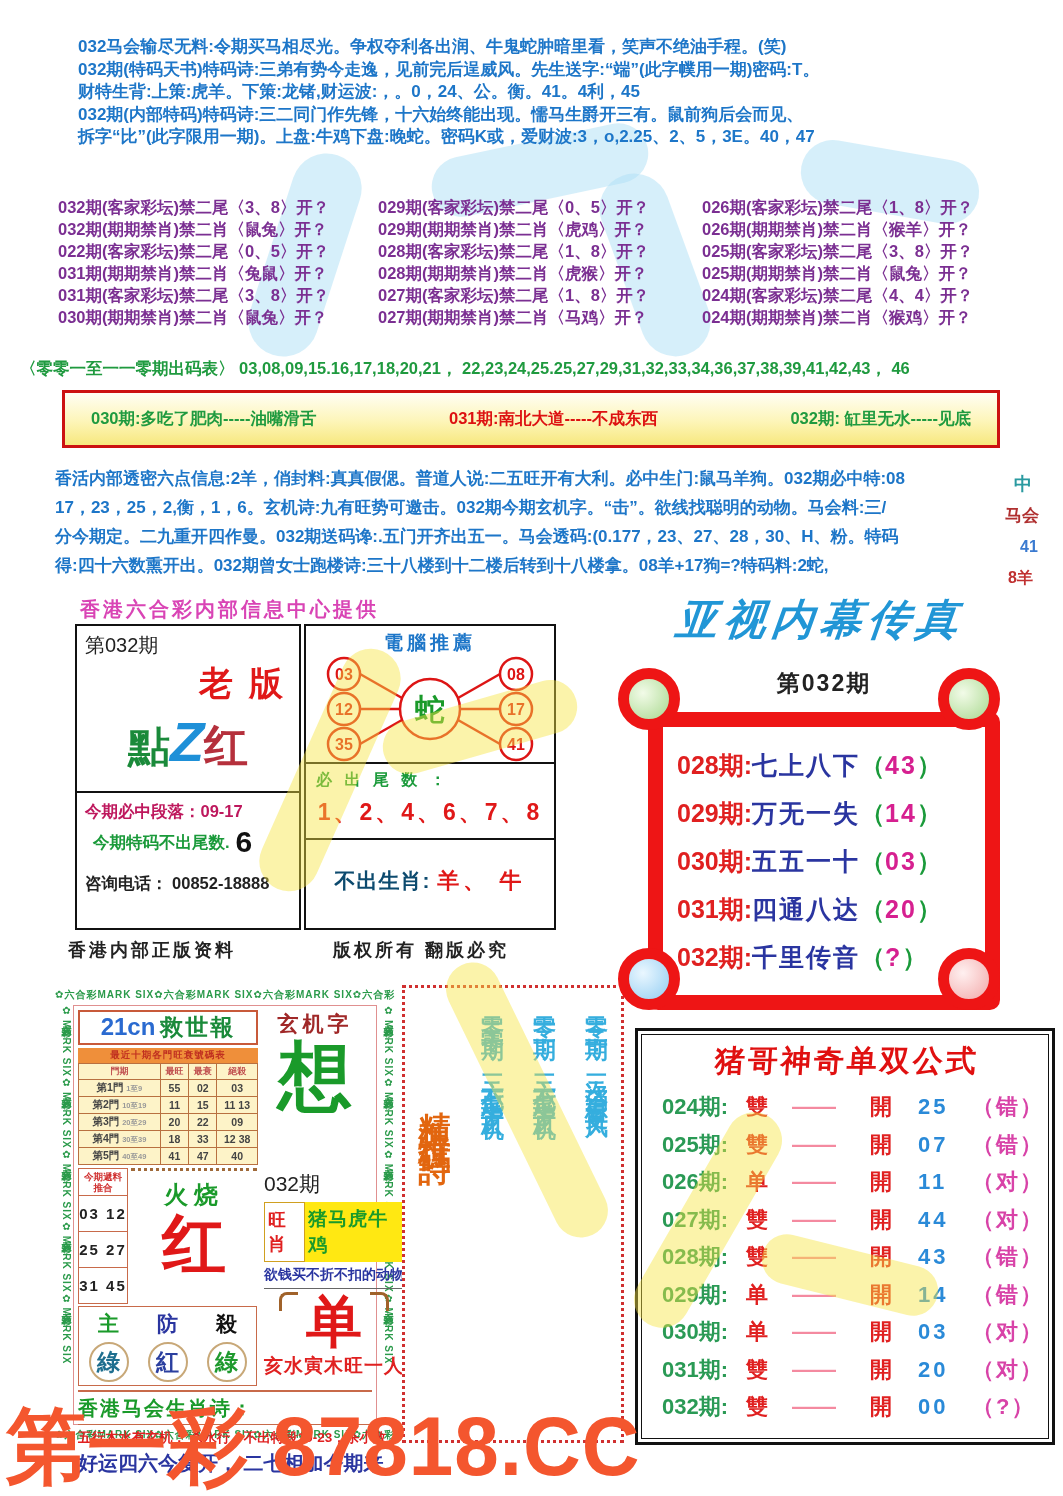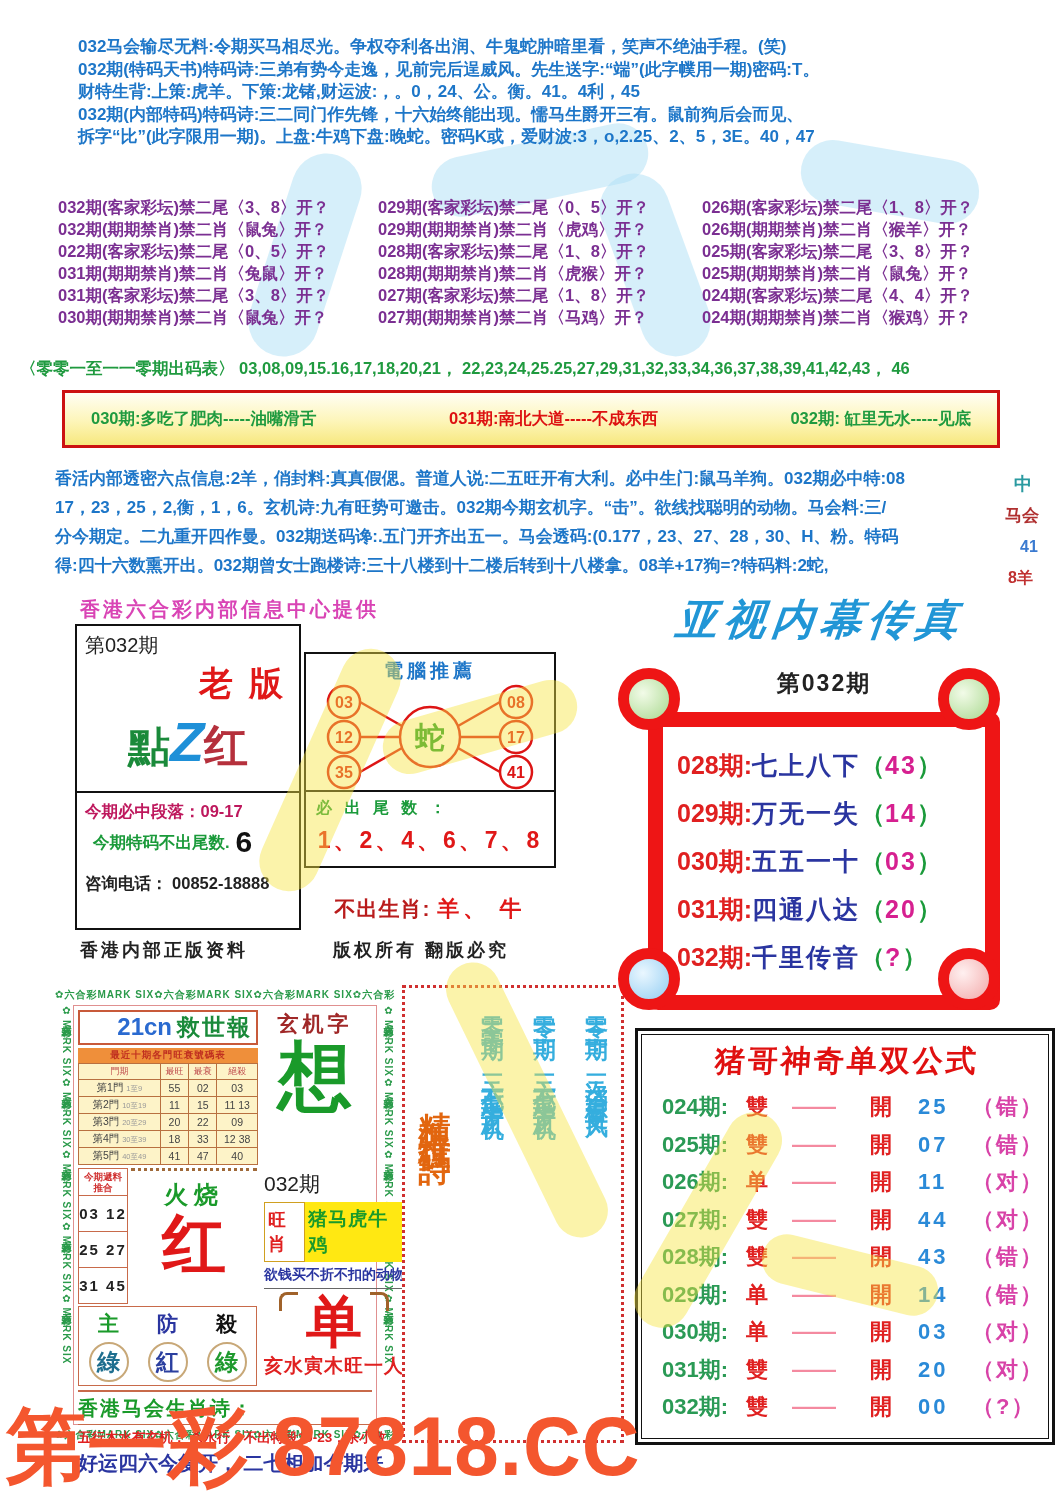--- a/index.html
+++ b/index.html
@@ -28,28 +28,28 @@
 .laoban{left:75px;top:624px;width:226px;height:306px;border:2px solid#111;background:#fff;z-index:2}
 .lb-period{color:#222;font-size:20px;margin:6px 8px 2px;font-weight:normal}
 .lb-title{color:#e01818;font-size:34px;letter-spacing:16px;padding-left:14px;text-align:right;margin:2px 0 6px}
 .lb-chars{text-align:center;border-bottom:2px solid#111;padding-bottom:6px;line-height:58px}
 .lb-c1{color:#1a8a3a;font-size:42px}.lb-c2{color:#1e90d8;font-size:56px;font-style:italic}.lb-c3{color:#b5303c;font-size:44px}
 .lb-range{color:#be185d;font-size:16.5px;margin:8px 8px 2px}
 .lb-notail{color:#1a9a3a;font-size:16.5px;margin:2px 16px}
 .lb-notail .big6{color:#111;font-size:30px;vertical-align:-4px;margin-left:6px}
 .lb-phone{color:#222;font-size:16.5px;margin:14px 8px 0}
 
-.computer{left:304px;top:652px;width:252px;height:216px;border:2px solid#111;background:#fff;z-index:2}
+.computer{left:304px;top:624px;width:252px;height:306px;border:2px solid#111;background:#fff;z-index:2}
 .cp-title{color:#1d76c8;font-size:19px;text-align:center;letter-spacing:4px;margin-top:4px}
 .cp-s1{height:134px;border-bottom:2px solid#111}
 .cp-s2{height:76px;border-bottom:2px solid#111;padding:6px 10px 8px}
 .cp-tails-label{color:#1a9a3a;font-size:16px;letter-spacing:4px}
 .cp-tails{color:#e01818;font-size:23px;text-align:center;letter-spacing:3px;margin-top:6px}
 .cp-s3{padding-top:26px;text-align:center}
-.cp-nz-label{color:#b91c1c;font-size:21px;letter-spacing:1px}
+.cp-nz-label{color:#0c4a6e;font-size:21px;letter-spacing:1px}
 .cp-nz{color:#e01818;font-size:22px;letter-spacing:4px}
 
 .caption{color:#222;font-size:18px;letter-spacing:3px;z-index:2}
 
 .fax-title{left:628px;top:592px;width:384px;text-align:center;color:#2196d6;font-size:42px;
   letter-spacing:6px;transform:skewX(-6deg);z-index:2;font-family:"Liberation Serif","DejaVu Serif",serif;font-style:italic}
 .fax-period{left:704px;top:668px;width:240px;text-align:center;color:#222;font-size:23px;letter-spacing:2px;z-index:2}
 .fax-frame{left:648px;top:712px;width:352px;height:298px;border:15px solid#ee1515;border-radius:10px;
   background:#fff;z-index:3;padding:14px 4px 0 14px}
 .fax-row{font-size:25px;line-height:48px;white-space:nowrap}
@@ -62,26 +62,26 @@
 
 .savior{left:55px;top:985px;width:340px;height:460px;background:#fff;z-index:2}
 .sv-border{position:absolute;color:#2a9a4a;font-size:10px;overflow:hidden;white-space:nowrap;letter-spacing:1px}
 .sv-top{left:0;top:0;right:0;height:20px;line-height:20px}
 .sv-bottom{left:0;bottom:0;right:0;height:20px;line-height:20px}
 .sv-left{left:0;top:20px;bottom:20px;width:18px;writing-mode:vertical-rl}
 .sv-right-b{right:0;top:20px;bottom:20px;width:18px;writing-mode:vertical-rl}
 .sv-inner{position:absolute;left:18px;top:20px;right:18px;bottom:20px;border:1px solid#e09090;padding:4px;background:#fff}
 .sv-row1{display:flex}
 .sv-col-l{width:180px}
-.t21{border:2px solid#c85a3a;padding:0 4px;display:flex;gap:5px;justify-content:flex-end;align-items:baseline;margin-bottom:3px}
+.t21{border:2px solid#c85a3a;padding:0 4px;display:flex;gap:5px;justify-content:center;align-items:baseline;margin-bottom:3px}
 .t21-en{color:#2a6ad0;font-size:24px}
 .t21-cn{color:#1a8a3a;font-size:23px;letter-spacing:2px}
 .svt-title{background:#ef8f3a;color:#c03020;font-size:9.5px;text-align:center;letter-spacing:1px;padding:1px 0}
 .sv-table table{width:100%;border-collapse:collapse;background:#fdf3c8}
-.sv-table td,.sv-table th{border:1px solid#b87040;font-size:10.5px;color:#444;text-align:center;padding:1px 0;font-weight:normal}
+.sv-table td,.sv-table th{border:1px solid#b87040;font-size:10.5px;color:#444;text-align:center;padding:1px 0;font-weight:bold}
 .sv-table th{color:#c05050;font-size:9px}
 .gate-range{color:#999;font-size:7.5px}
 .sv-col-r{flex:1;text-align:center}
 .xuanji{color:#a02828;font-size:21px;letter-spacing:4px}
 .xchar{color:#1a9a2a;font-size:74px;line-height:78px}
 .sv-row2{display:grid;grid-template-columns:50px 126px 1fr;grid-template-areas:"feeds fire right" "zfs zfs right";column-gap:3px;margin-top:3px}
 .feeds{grid-area:feeds;border:1px solid#c86a4a}
 .feeds-label{color:#d03030;font-size:9.5px;text-align:center;line-height:11px;padding:2px 0}
 .feed-cell{border-top:1px solid#c86a4a;font-size:15px;color:#222;text-align:center;padding:9px 0;letter-spacing:2px}
 .fire{grid-area:fire;text-align:center;border-top:3px dotted#a06a3a}
@@ -245,21 +245,21 @@
   </div>
   <div class="cp-s2">
     <div class="cp-tails-label">必 出 尾 数 ：</div>
     <div class="cp-tails">1、2、4、6、7、8</div>
   </div>
   <div class="cp-s3">
     <span class="cp-nz-label">不出生肖: </span><span class="cp-nz">羊、 牛</span>
   </div>
 </div>
 
-<div class="abs caption" style="left:80px;top:938px">香港内部正版资料</div>
+<div class="abs caption" style="left:68px;top:938px">香港内部正版资料</div>
 <div class="abs caption" style="left:333px;top:938px">版权所有  翻版必究</div>
 
 <div class="abs fax-title">亚视内幕传真</div>
 <div class="abs fax-period">第032期</div>
 <div class="abs corner c-tl"></div>
 <div class="abs corner c-tr"></div>
 <div class="abs corner c-bl"></div>
 <div class="abs corner c-br"></div>
 <div class="abs fax-frame">
 

